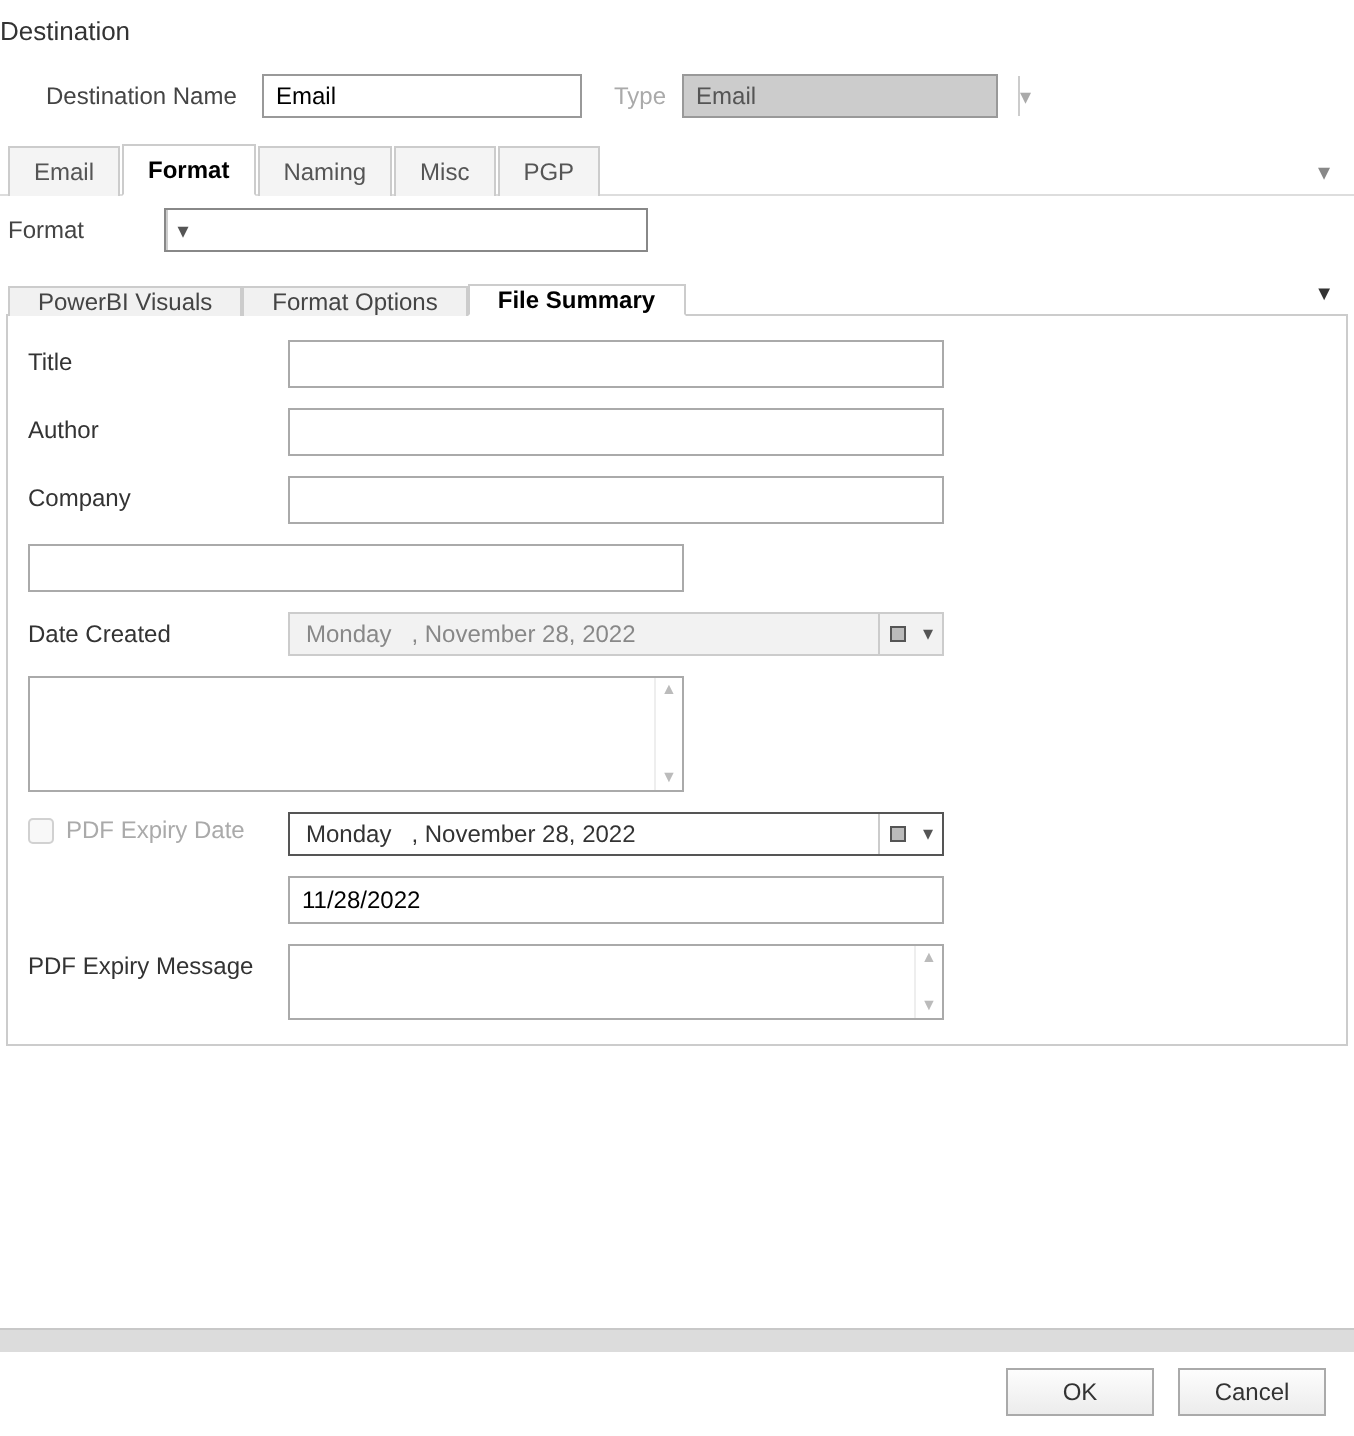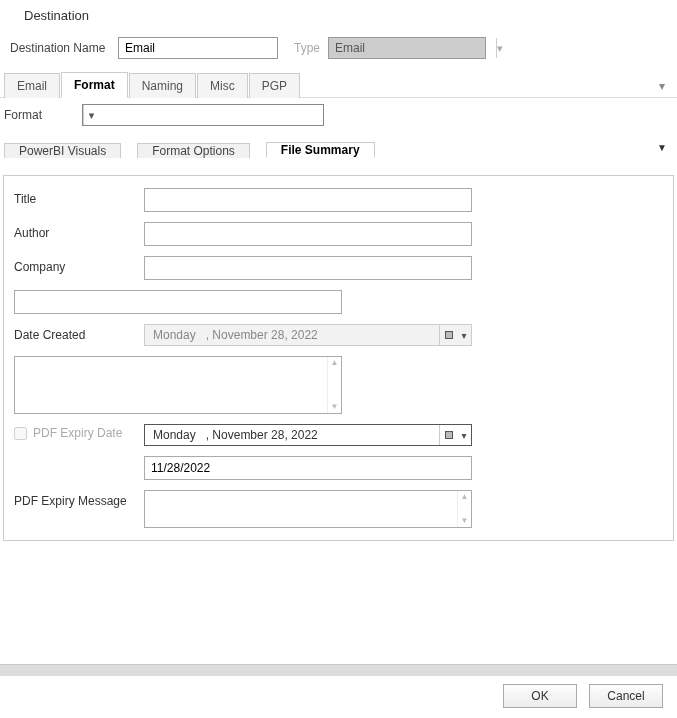--- a/index.html
+++ b/index.html
@@ -1,36 +1,36 @@
 <!DOCTYPE html>
 <html><head>
   <meta charset="utf-8">
   <style>
     * { box-sizing: border-box; margin: 0; padding: 0; font-family: "Segoe UI", Tahoma, sans-serif; }
     body { background: #fff; width: 677px; height: 718px; overflow: hidden; font-size: 12px; color: #333; position: relative; }
     .window { width: 100%; height: 100%; display: flex; flex-direction: column; }
-    .titlebar { padding: 8px 24px 6px; font-size: 13px; color: #333; }
-    .header-row { display: flex; align-items: center; padding: 8px 10px 12px; gap: 8px; }
+    .titlebar { padding: 8px 0 6px; font-size: 13px; color: #333; }
+    .header-row { display: flex; align-items: center; padding: 8px 23px 12px; gap: 8px; }
     .lbl { color: #444; }
     .txt { border: 1px solid #999; background: #fff; padding: 3px 6px; font-size: 12px; height: 22px; }
     .tabs { display: flex; align-items: flex-end; padding: 0 4px; border-bottom: 1px solid #ddd; position: relative; }
     .tab { padding: 5px 12px; border: 1px solid #ccc; border-bottom: none; background: #f4f4f4; color: #555; margin-right: 1px; cursor: pointer; position: relative; top: 1px; }
     .tab.active { background: #fff; color: #000; font-weight: 700; border-bottom: 1px solid #fff; z-index: 2; }
     .tabs-caret { margin-left: auto; color: #888; padding: 4px 8px; }
     .form-row { display: flex; align-items: center; padding: 6px 10px 6px 4px; gap: 8px; }
     .form-row .lbl { width: 70px; }
     .select-wrap { position: relative; display: inline-flex; align-items: center; border: 1px solid #888; background: #fff; height: 22px; }
     .select-wrap.ro { background: #eee; }
     .select-wrap input { border: none; background: transparent; padding: 2px 6px; font-size: 12px; height: 100%; outline: none; }
     .select-caret { width: 16px; display: flex; align-items: center; justify-content: center; border-left: 1px solid #ccc; height: 100%; color: #555; font-size: 11px; cursor: pointer; }
     .subtabs { display: flex; align-items: flex-end; padding: 0 4px; margin-top: 6px; position: relative; }
-    .subtab { padding: 0 14px; border: 1px solid #ccc; border-bottom: none; background: #f1f1f1; color: #444; margin-right: 16px; cursor: pointer; position: relative; top: 1px; }
+    .subtab { padding: 0 14px; border: 1px solid #ccc; border-bottom: none; background: #f1f1f1; color: #444; margin-right: 0px; cursor: pointer; position: relative; top: 1px; }
     .subtab.active { background: #fff; color: #000; font-weight: 700; border-bottom: 1px solid #fff; z-index: 2; }
     .subtabs-caret { margin-left: auto; color: #333; font-size: 10px; padding: 4px 6px; }
-    .panel { border: 1px solid #ccc; margin: 18px 3px; padding: 12px 10px; }
+    .panel { border: 1px solid #ccc; margin: 0 3px; padding: 12px 10px; }
     .panel .frow { display: flex; align-items: flex-start; margin-bottom: 10px; }
     .panel .frow .plbl { width: 130px; padding-top: 4px; color: #333; }
     .panel .frow .pinput { flex: 0 0 328px; }
     .pi-text { width: 328px; border: 1px solid #aaa; background: #fff; height: 24px; padding: 3px 6px; font-size: 12px; }
     .date-wrap { position: relative; width: 328px; display: flex; border: 1px solid #888; background: #fff; height: 22px; align-items: center; }
     .date-wrap.disabled { background: #f2f2f2; color: #888; border-color: #ccc; }
     .date-wrap input { border: none; background: transparent; padding: 2px 8px; font-size: 12px; height: 100%; flex: 1; color: inherit; outline: none; }
     .date-btn { width: 18px; height: 100%; display: flex; align-items: center; justify-content: center; cursor: pointer; border-left: 1px solid #ccc; }
     .date-btn .sq { width: 8px; height: 8px; background: #bbb; border: 1px solid #555; }
     .date-dd { width: 14px; height: 100%; display: flex; align-items: center; justify-content: center; cursor: pointer; color: #555; font-size: 10px; }

